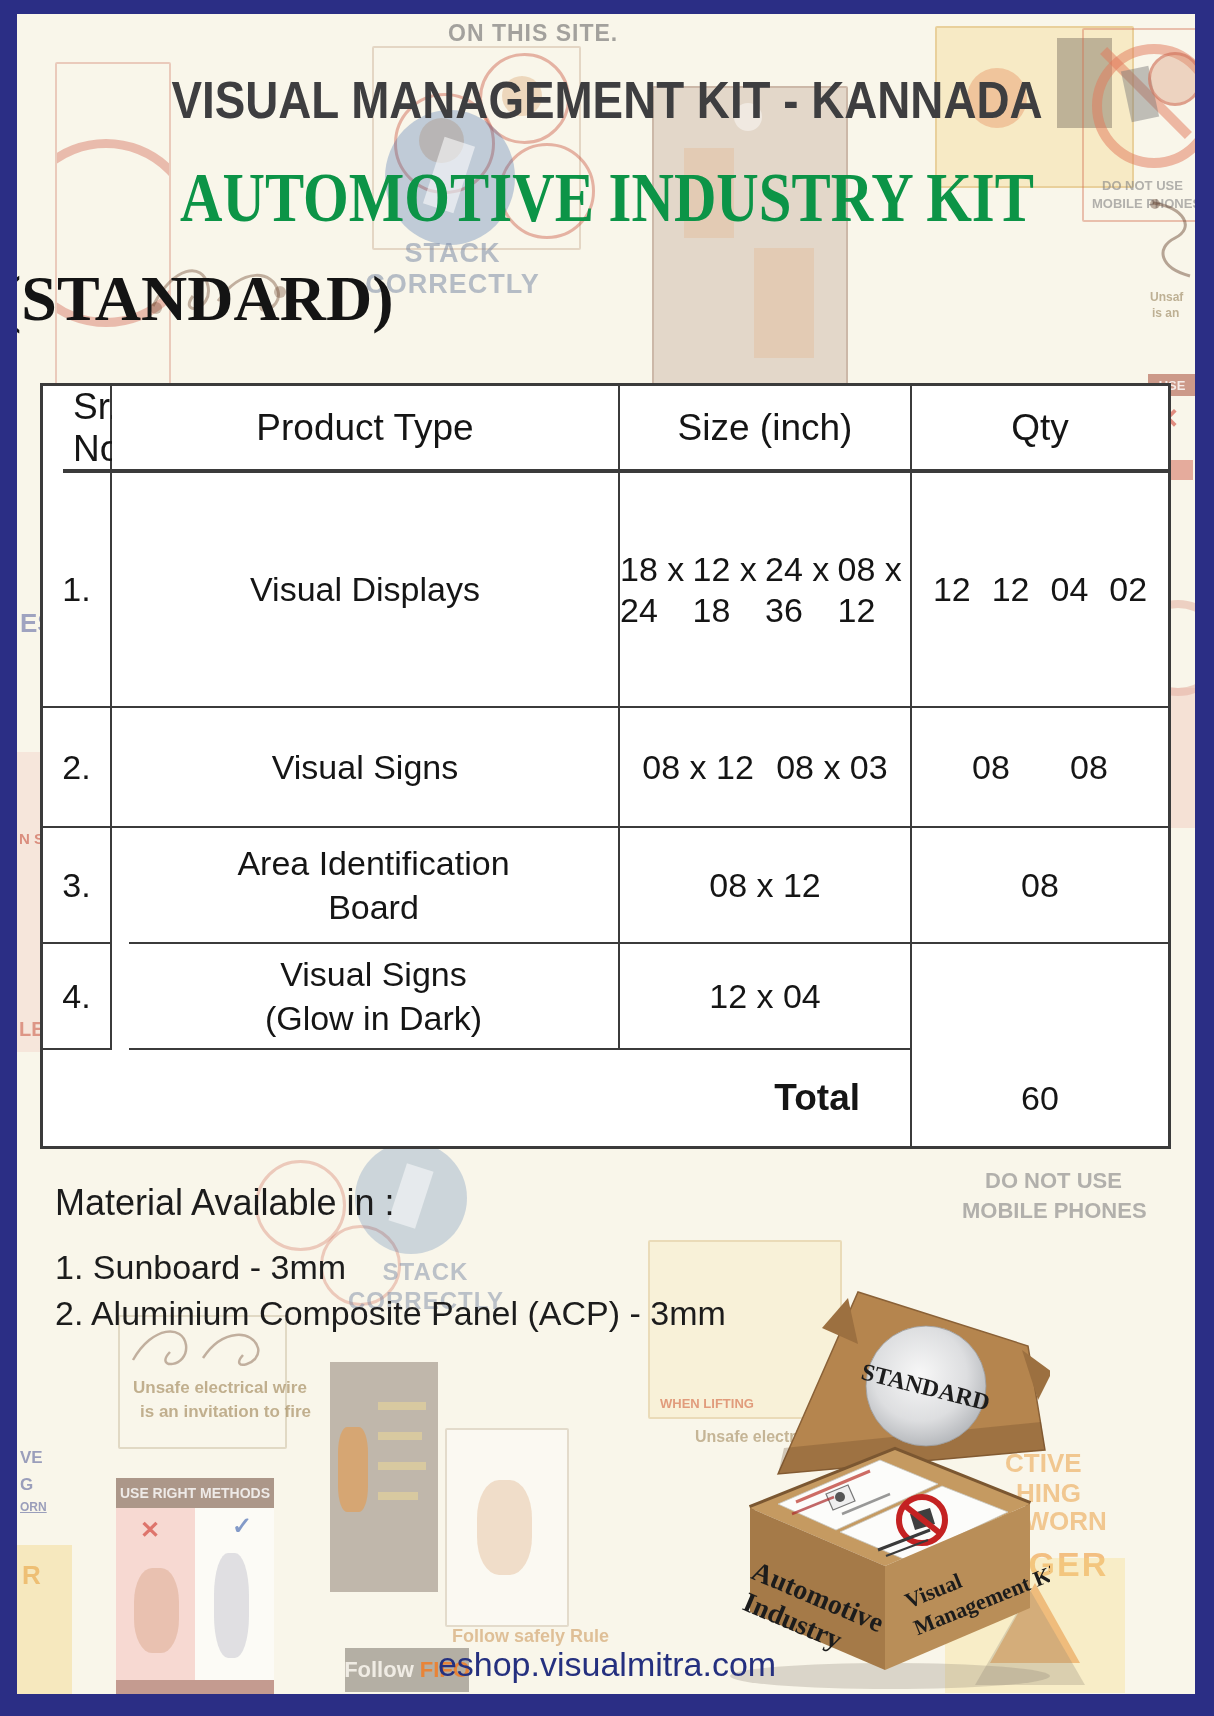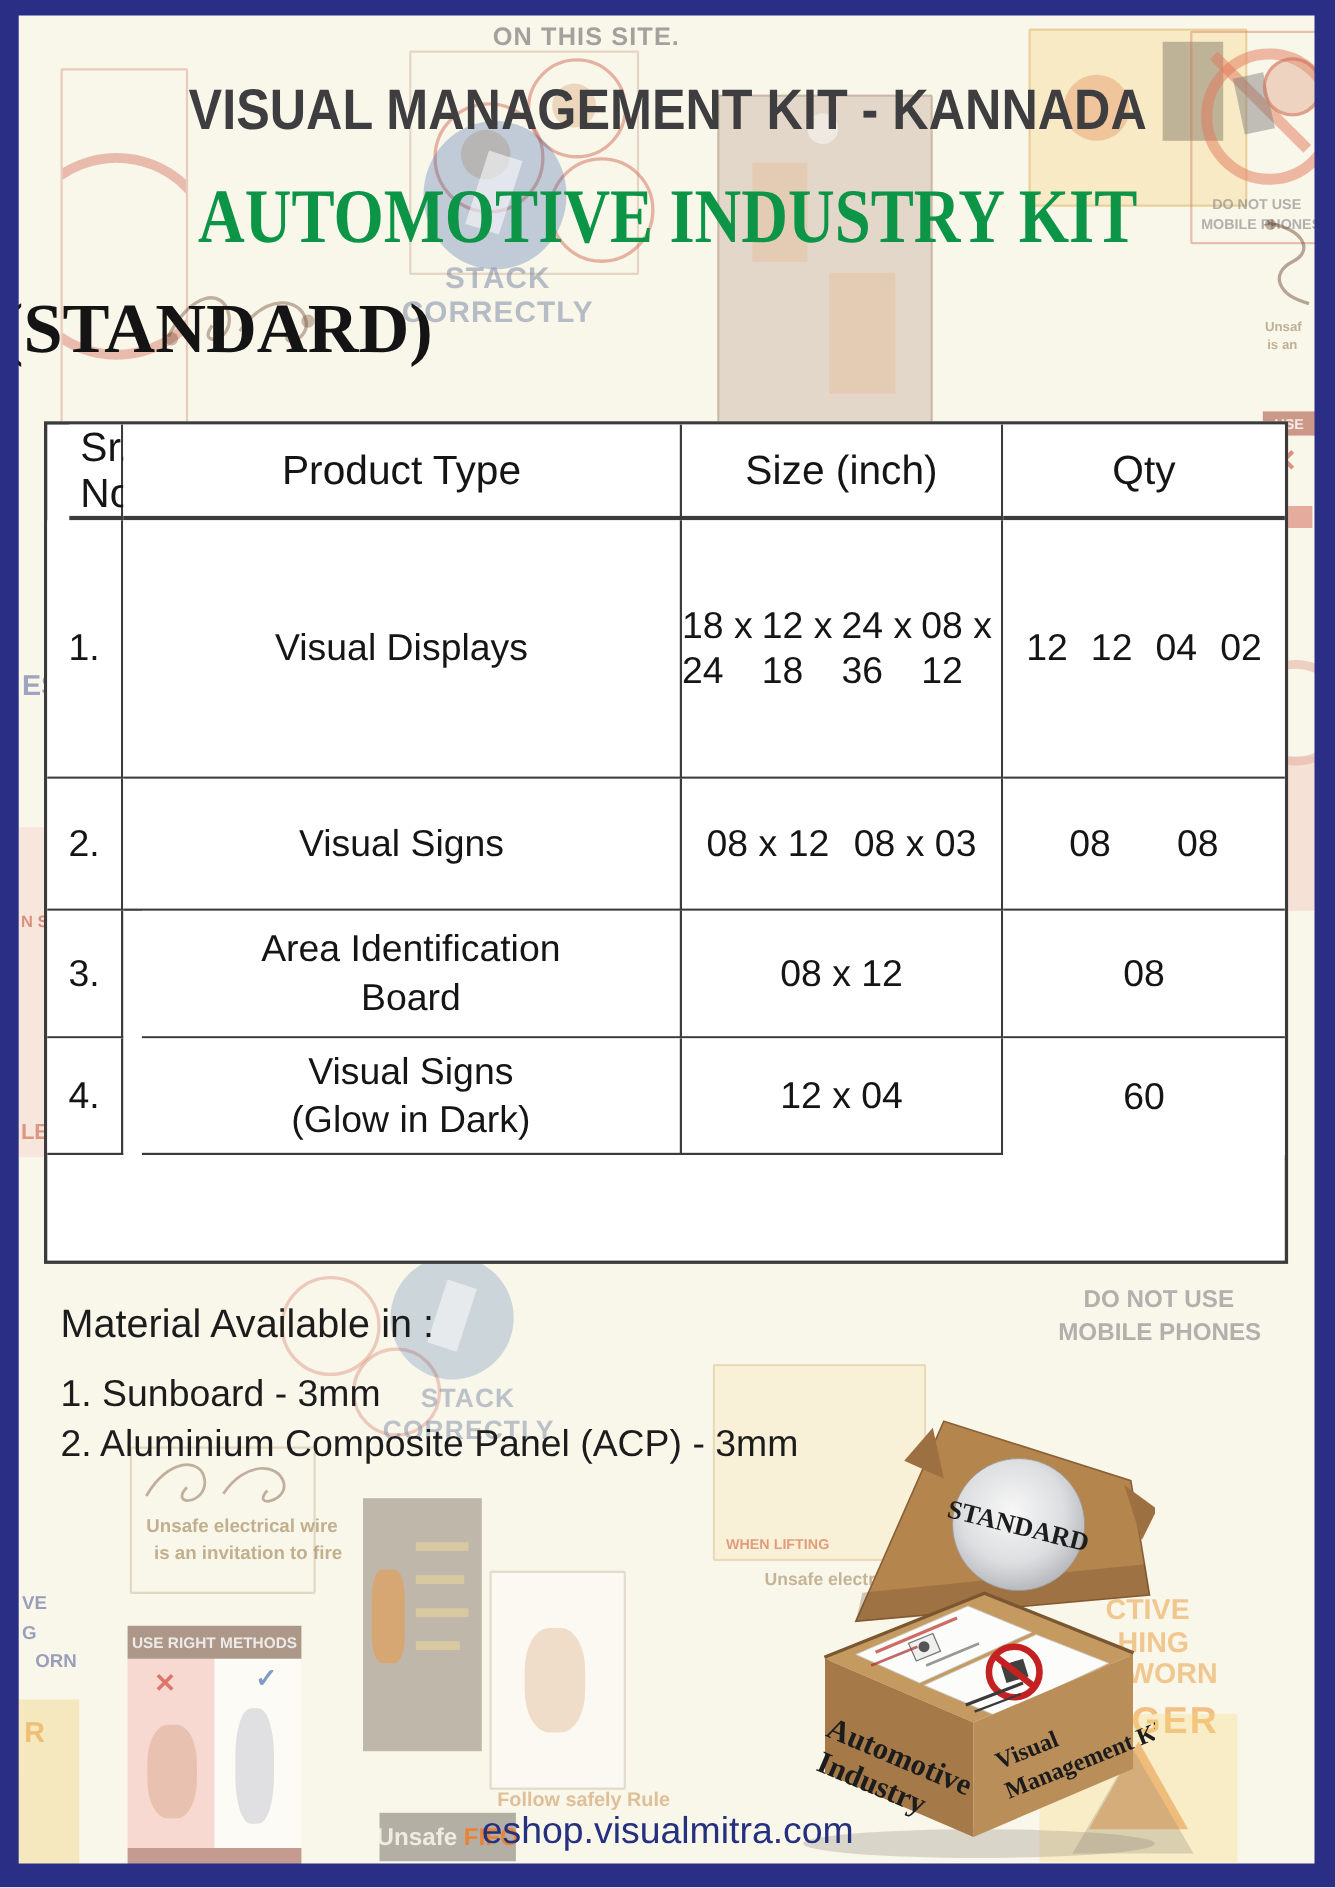--- a/index.html
+++ b/index.html
@@ -176,38 +176,38 @@
       <div style="left:48px;top:70px;width:44px;height:8px;background:rgba(240,220,150,.5);"></div>
       <div style="left:48px;top:100px;width:48px;height:8px;background:rgba(240,220,150,.5);"></div>
       <div style="left:48px;top:130px;width:40px;height:8px;background:rgba(240,220,150,.5);"></div>
     </div>
 
     <div class="poster" style="left:445px;top:1428px;width:120px;height:195px;background:rgba(255,255,255,.4);border-color:rgba(180,160,130,.35);">
       <div class="ring" style="left:30px;top:50px;width:55px;height:95px;background:rgba(225,180,140,.4);border-radius:40%;"></div>
     </div>
     <div class="bgtxt" style="left:452px;top:1626px;font-size:18px;color:rgba(205,155,95,.6);">Follow safely Rule</div>
     <div style="left:345px;top:1648px;width:124px;height:44px;background:rgba(95,88,80,.45);display:flex;align-items:center;justify-content:center;gap:6px;">
-      <span class="bgtxt" style="position:static;font-size:22px;color:rgba(250,247,240,.85);">Unsafe</span>
+      <span class="bgtxt" style="position:static;font-size:22px;color:rgba(250,247,240,.85);">Follow</span>
       <span class="bgtxt" style="position:static;font-size:22px;color:rgba(235,130,50,.95);">FIFO</span>
     </div>
 
     <div class="poster" style="left:648px;top:1240px;width:190px;height:175px;background:rgba(248,235,190,.4);border-color:rgba(200,170,110,.3);"></div>
     <div class="bgtxt" style="left:660px;top:1396px;font-size:13px;color:rgba(205,85,50,.55);">WHEN LIFTING</div>
     <div class="bgtxt" style="left:695px;top:1428px;font-size:16px;color:rgba(155,128,80,.55);">Unsafe electrical wi</div>
 
     <div class="bgtxt" style="left:985px;top:1168px;font-size:22px;color:rgba(130,130,130,.6);">DO NOT USE</div>
     <div class="bgtxt" style="left:962px;top:1198px;font-size:22px;color:rgba(130,130,130,.6);">MOBILE PHONES</div>
 
     <div class="bgtxt" style="left:1005px;top:1448px;font-size:26px;color:rgba(235,160,70,.55);">CTIVE</div>
     <div class="bgtxt" style="left:1016px;top:1478px;font-size:26px;color:rgba(235,160,70,.55);">HING</div>
     <div class="bgtxt" style="left:1000px;top:1506px;font-size:26px;color:rgba(235,160,70,.55);">E WORN</div>
     <div class="bgtxt" style="left:1002px;top:1545px;font-size:34px;color:rgba(238,155,60,.6);letter-spacing:2px;">NGER</div>
     <div class="bgtxt" style="left:20px;top:1448px;font-size:17px;color:rgba(60,70,140,.5);">VE</div>
     <div class="bgtxt" style="left:20px;top:1475px;font-size:17px;color:rgba(60,70,140,.5);">G</div>
-    <div class="bgtxt" style="left:32px;top:1500px;font-size:17px;color:rgba(60,70,140,.5);">ORN</div>
+    <div class="bgtxt" style="left:20px;top:1500px;font-size:12px;color:rgba(60,70,140,.5);text-decoration:underline;">ORN</div>
     <div class="bgtxt" style="left:22px;top:1560px;font-size:26px;color:rgba(230,140,40,.55);">R</div>
 
     <div style="left:17px;top:1545px;width:55px;height:150px;background:rgba(240,200,90,.3);"></div>
     <div style="left:945px;top:1558px;width:180px;height:135px;background:rgba(245,215,120,.3);">
       <div style="left:45px;top:25px;width:0;height:0;border-left:45px solid transparent;border-right:45px solid transparent;border-bottom:80px solid rgba(230,140,50,.5);"></div>
     </div>
     <div style="left:975px;top:1590px;width:0;height:0;border-left:55px solid transparent;border-right:55px solid transparent;border-bottom:95px solid rgba(150,140,120,.3);"></div>
   </div>
 
   <div class="fg">
@@ -260,20 +260,21 @@
       <div class="c">08 x 12</div>
       <div class="c lastcol">08</div>
 
       <div class="c">4.</div>
       <div class="c prodlines">
         <span>Visual Signs</span>
         <span>(Glow in Dark)</span>
       </div>
       <div class="c">12 x 04</div>
 
+      <div class="c totalcell">Total</div>
       <div class="c totalqty">60</div>
     </div>
 
     <div class="materials-h">Material Available in :</div>
     <div class="materials-i" style="top:1248px;">1. Sunboard - 3mm</div>
     <div class="materials-i" style="top:1294px;">2. Aluminium Composite Panel (ACP) - 3mm</div>
   </div>
 
   <svg class="boxart" width="320" height="430" viewBox="0 0 320 430">
     <defs>

